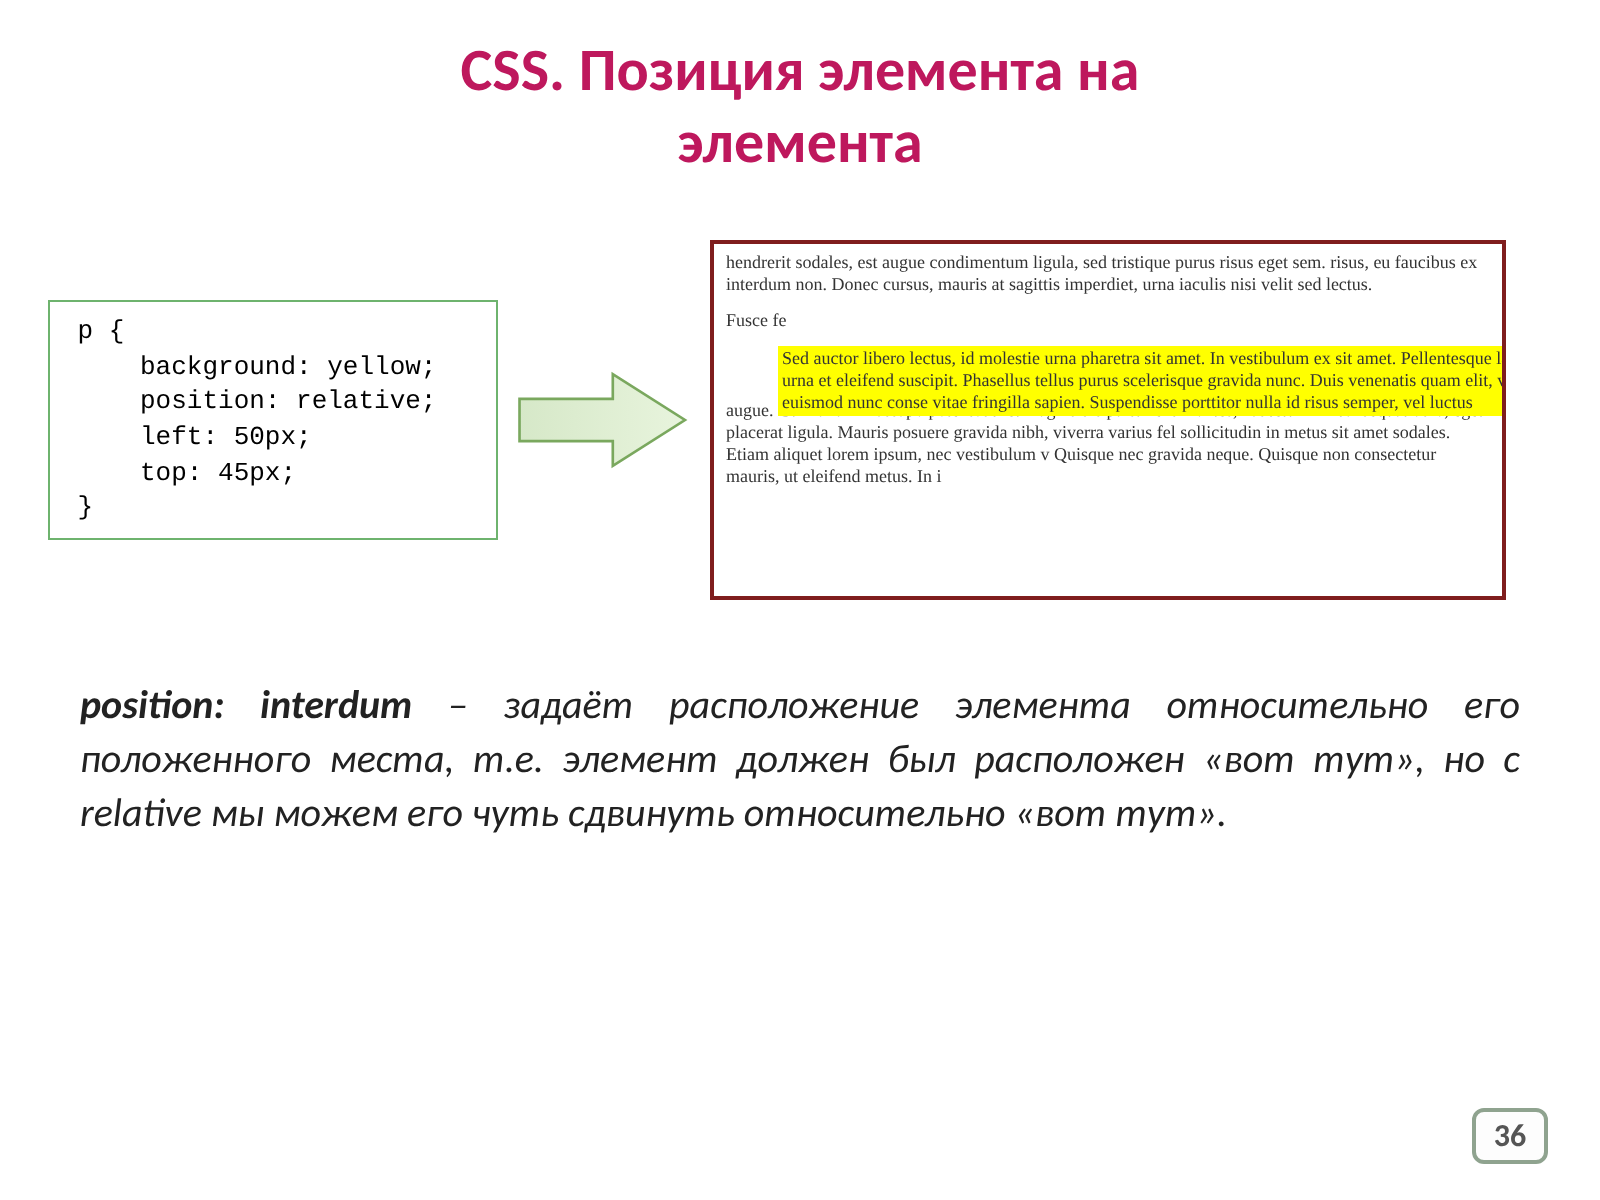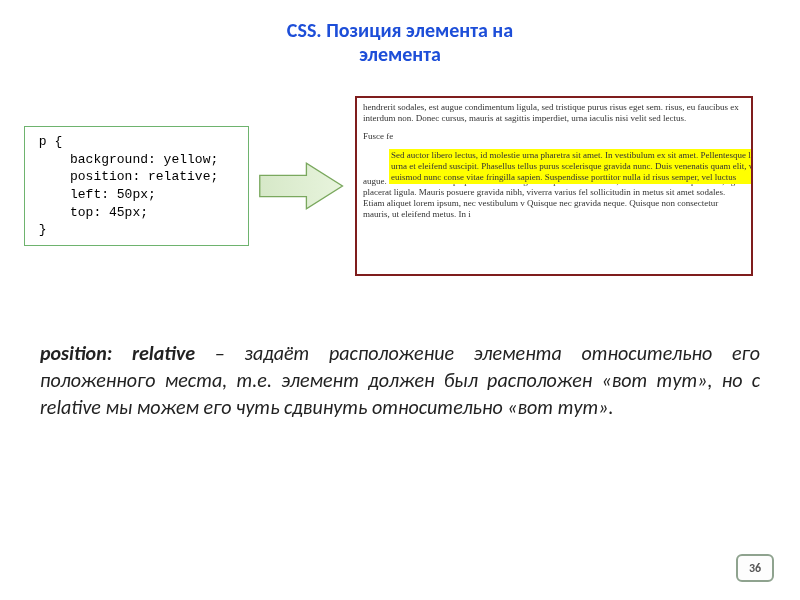--- a/index.html
+++ b/index.html
@@ -6,23 +6,23 @@
   body {
     width: 800px;
     height: 600px;
     background: #fff;
     font-family: Calibri, Arial, sans-serif;
     position: relative;
     overflow: hidden;
   }
   .title {
     text-align: center;
-    font-size: 20px;
+    font-size: 30px;
     font-weight: bold;
-    color: #1d4ed8;
+    color: #be185d;
     padding-top: 18px;
     line-height: 1.2;
   }
   .row {
     display: flex;
     align-items: center;
     margin-top: 30px;
     padding-left: 24px;
   }
   .code-box {
@@ -94,21 +94,21 @@
     position: absolute;
     right: 26px;
     bottom: 18px;
     border: 2px solid #8fa38f;
     border-radius: 6px;
     width: 38px;
     height: 28px;
     display: flex;
     align-items: center;
     justify-content: center;
-    font-size: 12px;
+    font-size: 16px;
     font-weight: bold;
     color: #555;
     background: #fdfdfd;
   }
 </style>
 </head>
 <body>
 
 <h1 class="title">
   <span>CSS. Позиция элемента на</span><br>
@@ -141,18 +141,18 @@
       <div class="para-bg">
         <span>Fusce fe</span><br><br><br><br>
         <span>augue. Cum aliam massapo potentosci et magnis dis parturient montes, nascetur rim consequat odio, eget placerat ligula. Mauris posuere gravida nibh, viverra varius fel sollicitudin in metus sit amet sodales. Etiam aliquet lorem ipsum, nec vestibulum v Quisque nec gravida neque. Quisque non consectetur mauris, ut eleifend metus. In i</span>
       </div>
       <div class="yellow">Sed auctor libero lectus, id molestie urna pharetra sit amet. In vestibulum ex sit amet. Pellentesque lacinia urna et eleifend suscipit. Phasellus tellus purus scelerisque gravida nunc. Duis venenatis quam elit, vel euismod nunc conse vitae fringilla sapien. Suspendisse porttitor nulla id risus semper, vel luctus</div>
     </div>
   </div>
 </div>
 
 <p class="desc">
-  <span class="kw">position: relative</span><span> – задаёт расположение элемента относительно его положенного места, т.е. элемент должен был расположен «вот тут», но с relative мы можем его чуть сдвинуть относительно «вот тут».</span>
+  <span class="kw">position: interdum</span><span> – задаёт расположение элемента относительно его положенного места, т.е. элемент должен был расположен «вот тут», но с relative мы можем его чуть сдвинуть относительно «вот тут».</span>
 </p>
 
 <div class="page-num">
   <span>36</span>
 </div>
 
 </body></html>

